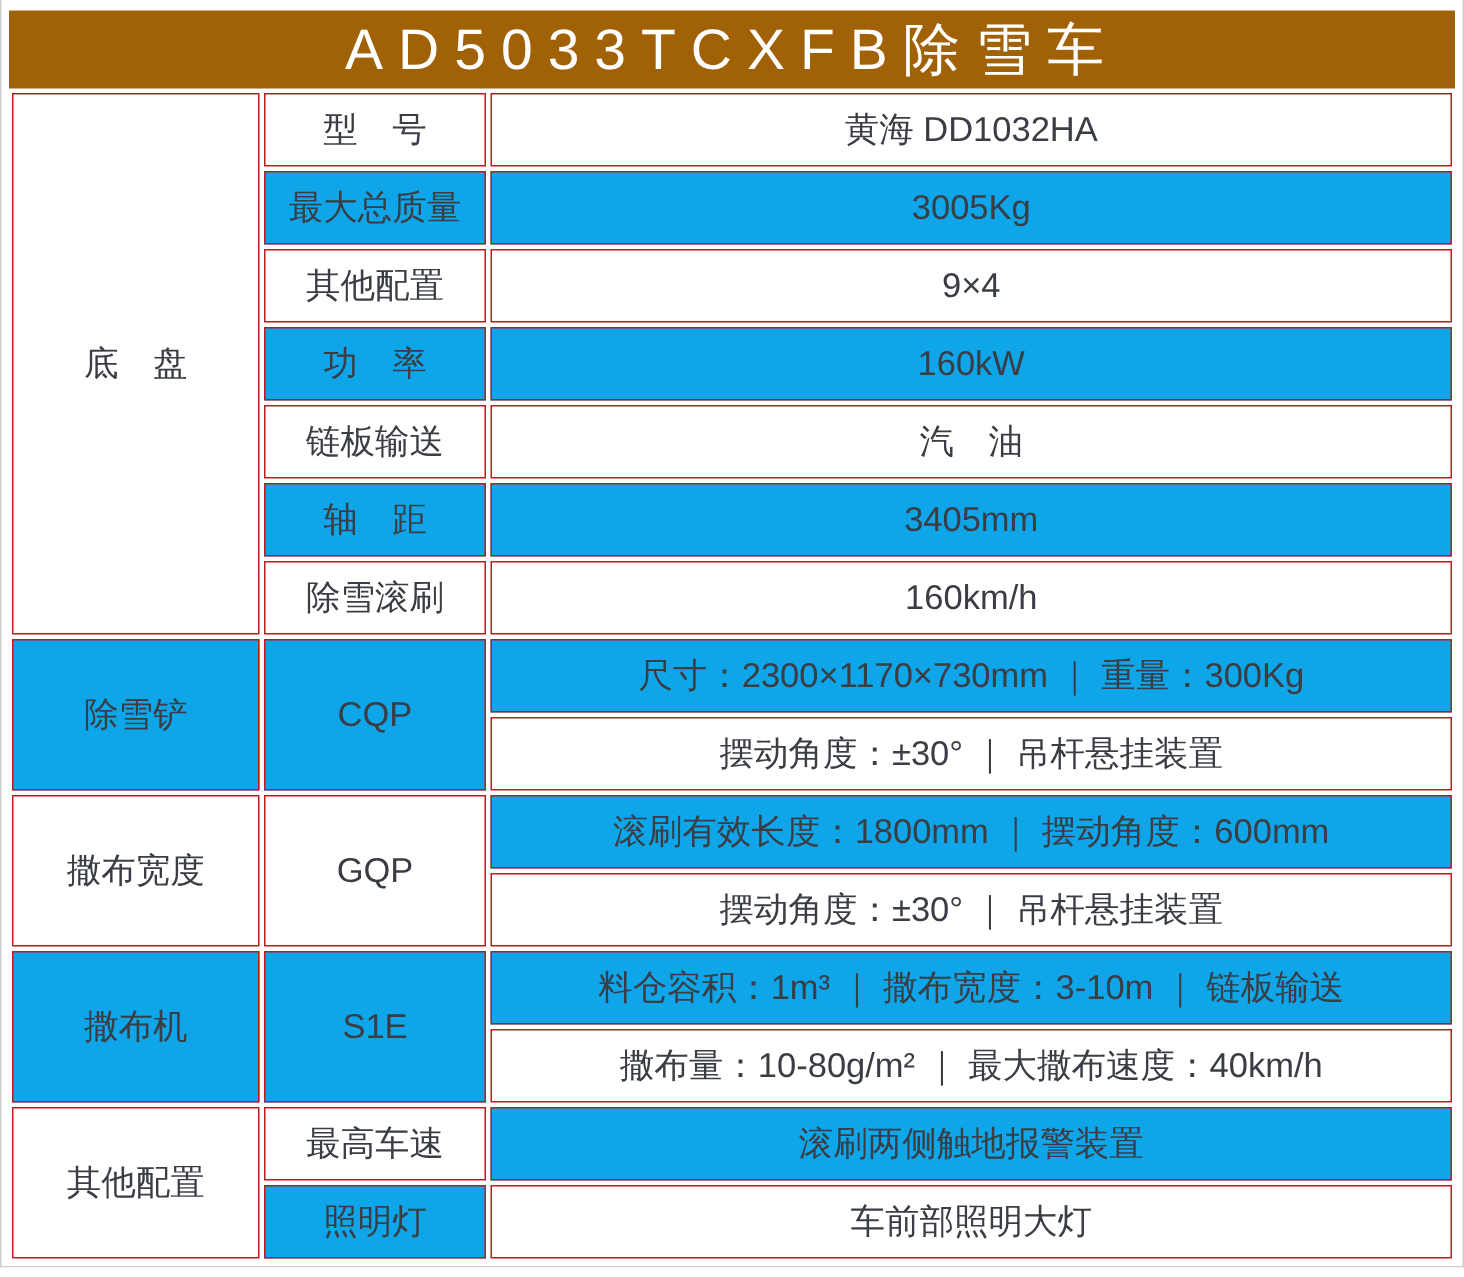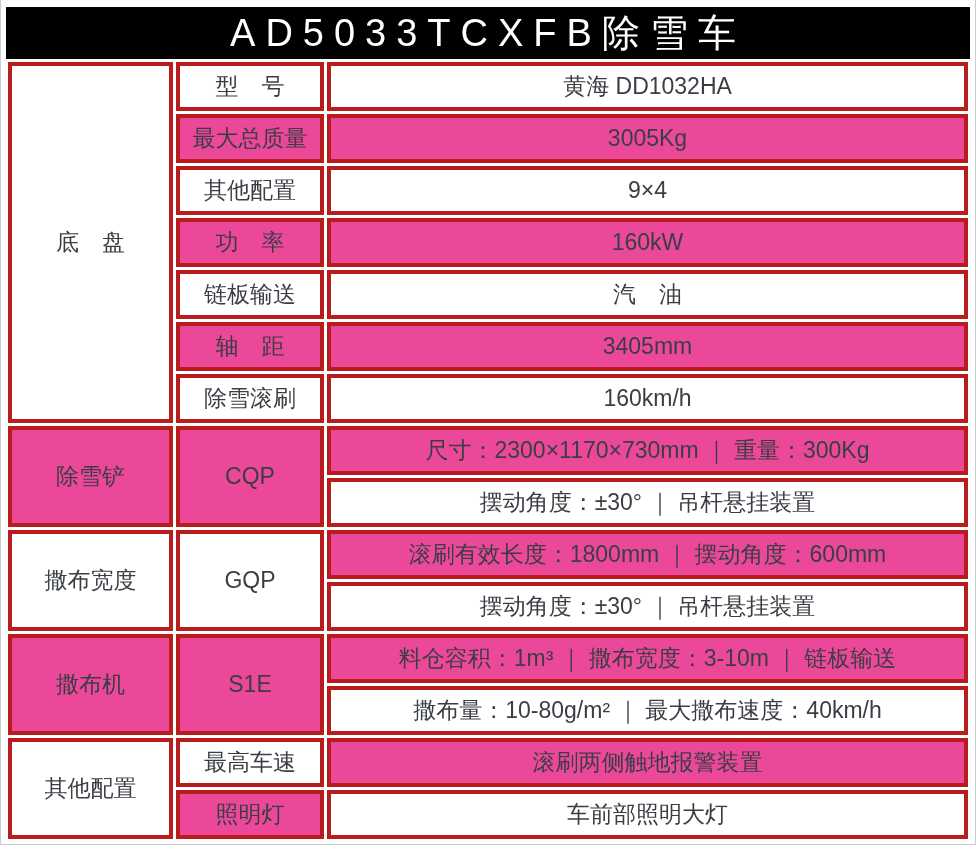--- a/index.html
+++ b/index.html
@@ -13,49 +13,49 @@
     width: 976px;
     height: 845px;
     border: 1px solid #c9cdd1;
     border-top: none;
     padding: 7px 4px 0 4px;
     background: #ffffff;
   }
   .title-bar {
     height: 52px;
     margin: 0 1px;
-    background: #000000;
+    background: #a16207;
     color: #ffffff;
     display: flex;
     align-items: center;
     justify-content: center;
     font-size: 38px;
     font-weight: 500;
     letter-spacing: 10px;
   }
   table.spec {
     width: 100%;
     table-layout: fixed;
     border-collapse: separate;
     border-spacing: 3px;
   }
   table.spec td {
     box-sizing: border-box;
-    border: 4px solid #b91c1c;
+    border: 1px solid #b91c1c;
     height: 49px;
     padding: 0 6px;
     text-align: center;
     vertical-align: middle;
     font-size: 23px;
     color: #3a3e44;
     overflow: hidden;
     white-space: nowrap;
   }
   .w { background: #ffffff; }
-  .b { background: #ec4899; }
+  .b { background: #0ea5e9; }
   .col-section { width: 165px; }
   .col-label   { width: 148px; }
 </style>
 </head>
 <body>
 
 <div class="page">
 
   <div class="title-bar">
     <span>AD5033TCXFB除雪车</span>

